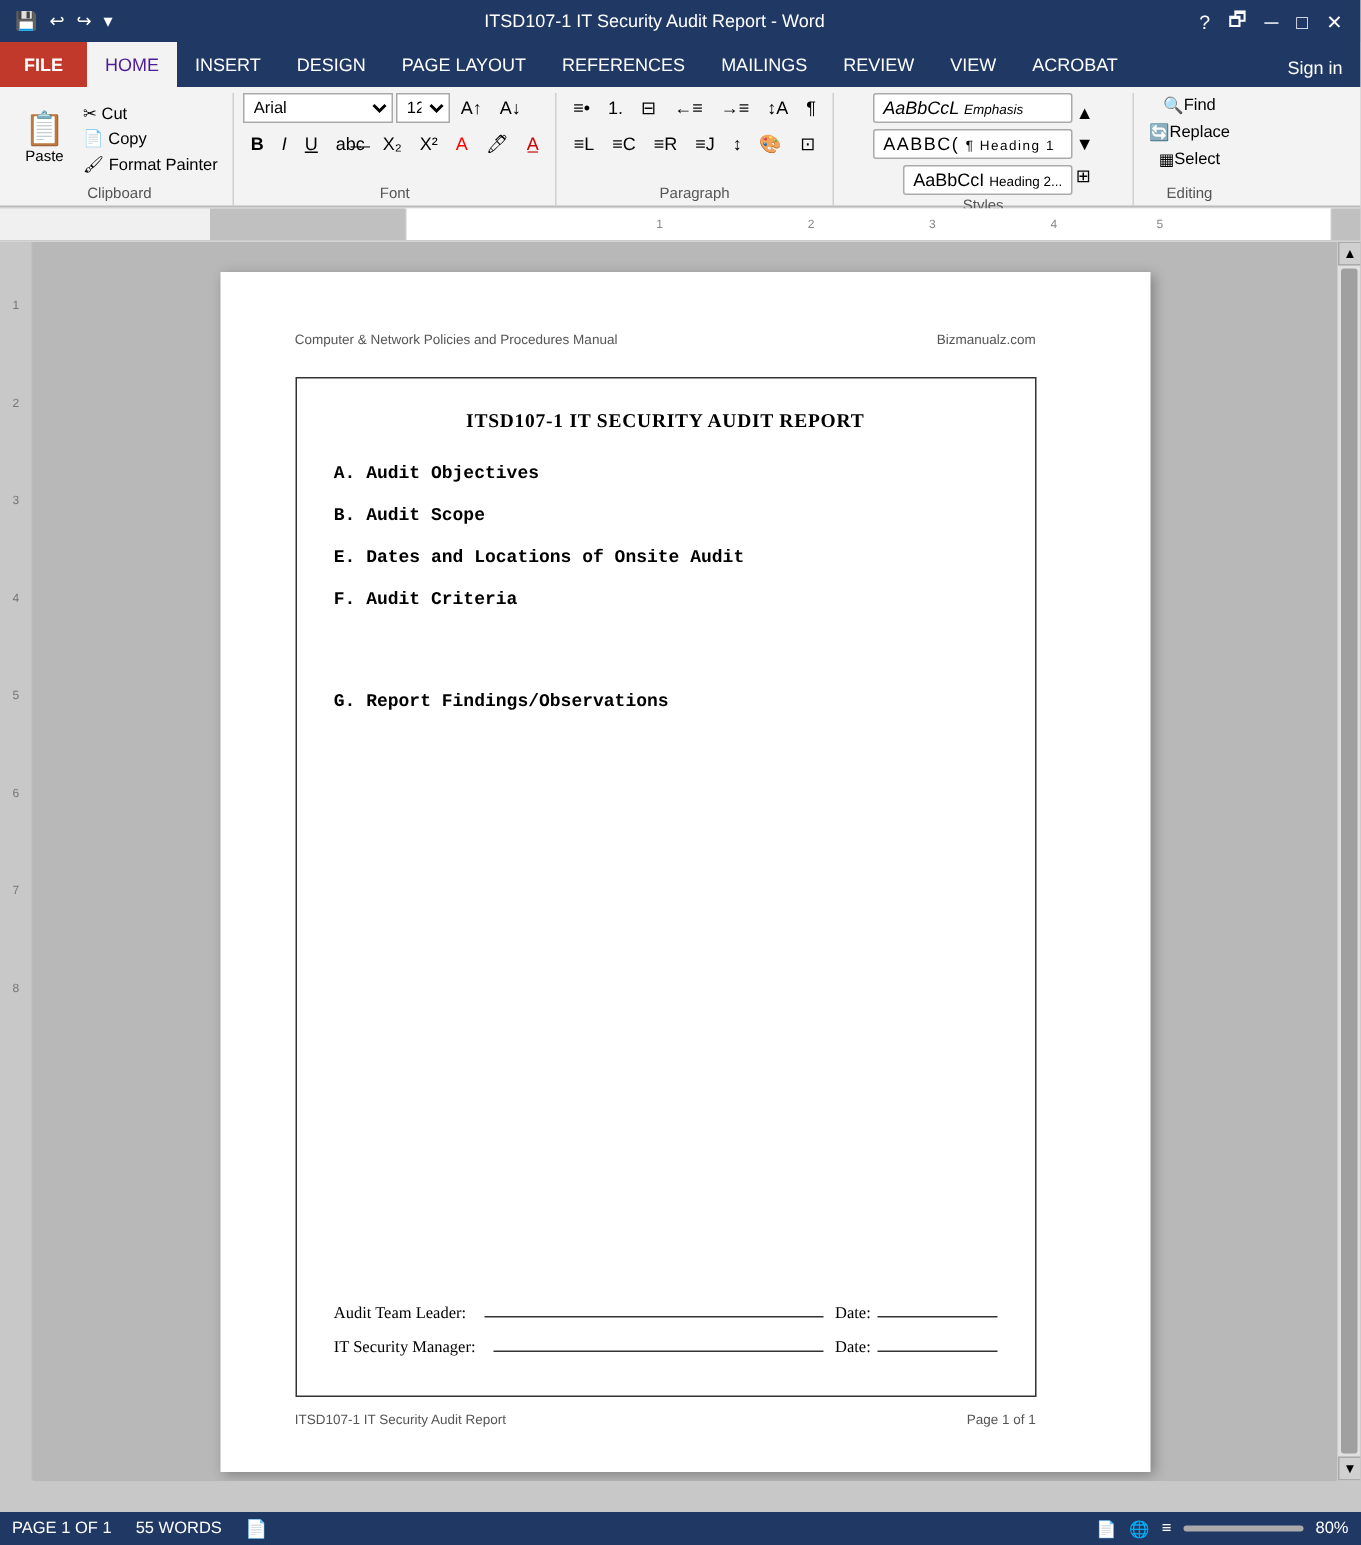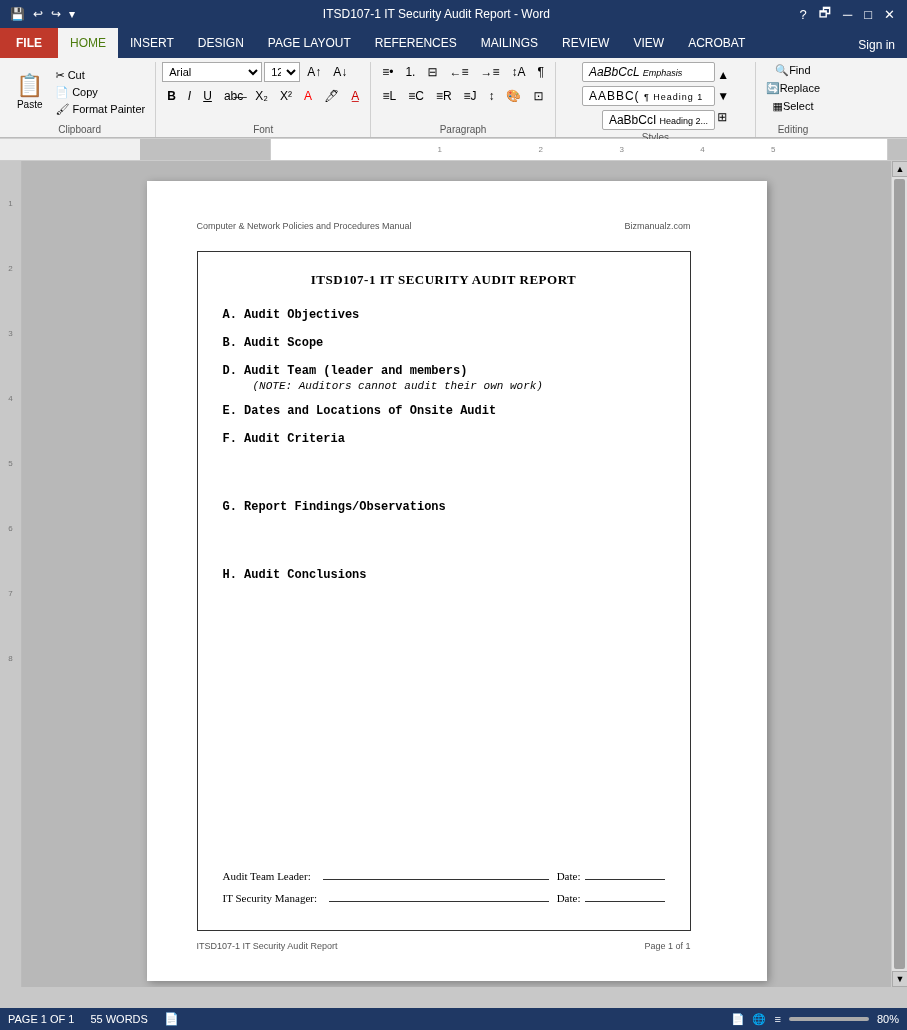--- a/index.html
+++ b/index.html
@@ -24,21 +24,21 @@
 
     
     #ribbon { background: #f3f3f3; border-bottom: 1px solid #d0d0d0; }
     #ribbon-tabs { display: flex; align-items: flex-end; background: #1f3864; height: 30px; }
     #ribbon-tabs .file-tab {
       background: #c0392b; color: white; padding: 6px 16px; font-weight: bold; font-size: 12px; cursor: pointer; height: 30px; display: flex; align-items: center;
     }
     #ribbon-tabs .ribbon-tab {
       padding: 6px 12px; font-size: 12px; color: white; cursor: pointer; height: 30px; display: flex; align-items: center;
     }
-    #ribbon-tabs .ribbon-tab.active { background: #f3f3f3; color: #4d7c0f; }
+    #ribbon-tabs .ribbon-tab.active { background: #f3f3f3; color: #4c1d95; }
     #ribbon-tabs .signin { margin-left: auto; color: white; padding: 6px 12px; font-size: 12px; }
 
     #ribbon-content {
       background: #f3f3f3;
       display: flex;
       align-items: stretch;
       padding: 4px 4px 0 4px;
       height: 80px;
       border-bottom: 1px solid #bbb;
     }
@@ -357,44 +357,37 @@
 
         <div class="doc-section">
           <div class="doc-section-title">A.  Audit Objectives</div>
         </div>
 
         <div class="doc-section">
           <div class="doc-section-title">B.  Audit Scope</div>
         </div>
 
 
-        <div class="doc-section">
-          <div class="doc-section-title">D.  Audit Team (leader and members)</div>
-          <div class="doc-section-note">(NOTE: Auditors cannot audit their own work)</div>
-        </div>
 
         <div class="doc-section">
           <div class="doc-section-title">E.  Dates and Locations of Onsite Audit</div>
         </div>
 
         <div class="doc-section">
           <div class="doc-section-title">F.  Audit Criteria</div>
         </div>
 
         <div class="spacer"></div>
 
         <div class="doc-section">
           <div class="doc-section-title">G.  Report Findings/Observations</div>
         </div>
 
         <div class="spacer"></div>
 
-        <div class="doc-section">
-          <div class="doc-section-title">H.  Audit Conclusions</div>
-        </div>
 
         <div class="spacer"></div>
         <div class="spacer"></div>
         <div class="spacer"></div>
 
         <div class="signature-area">
           <div class="sig-line">
             <span class="sig-label">Audit Team Leader:</span>
             <div class="sig-underline"></div>
             <span class="sig-date-label">Date:</span>

